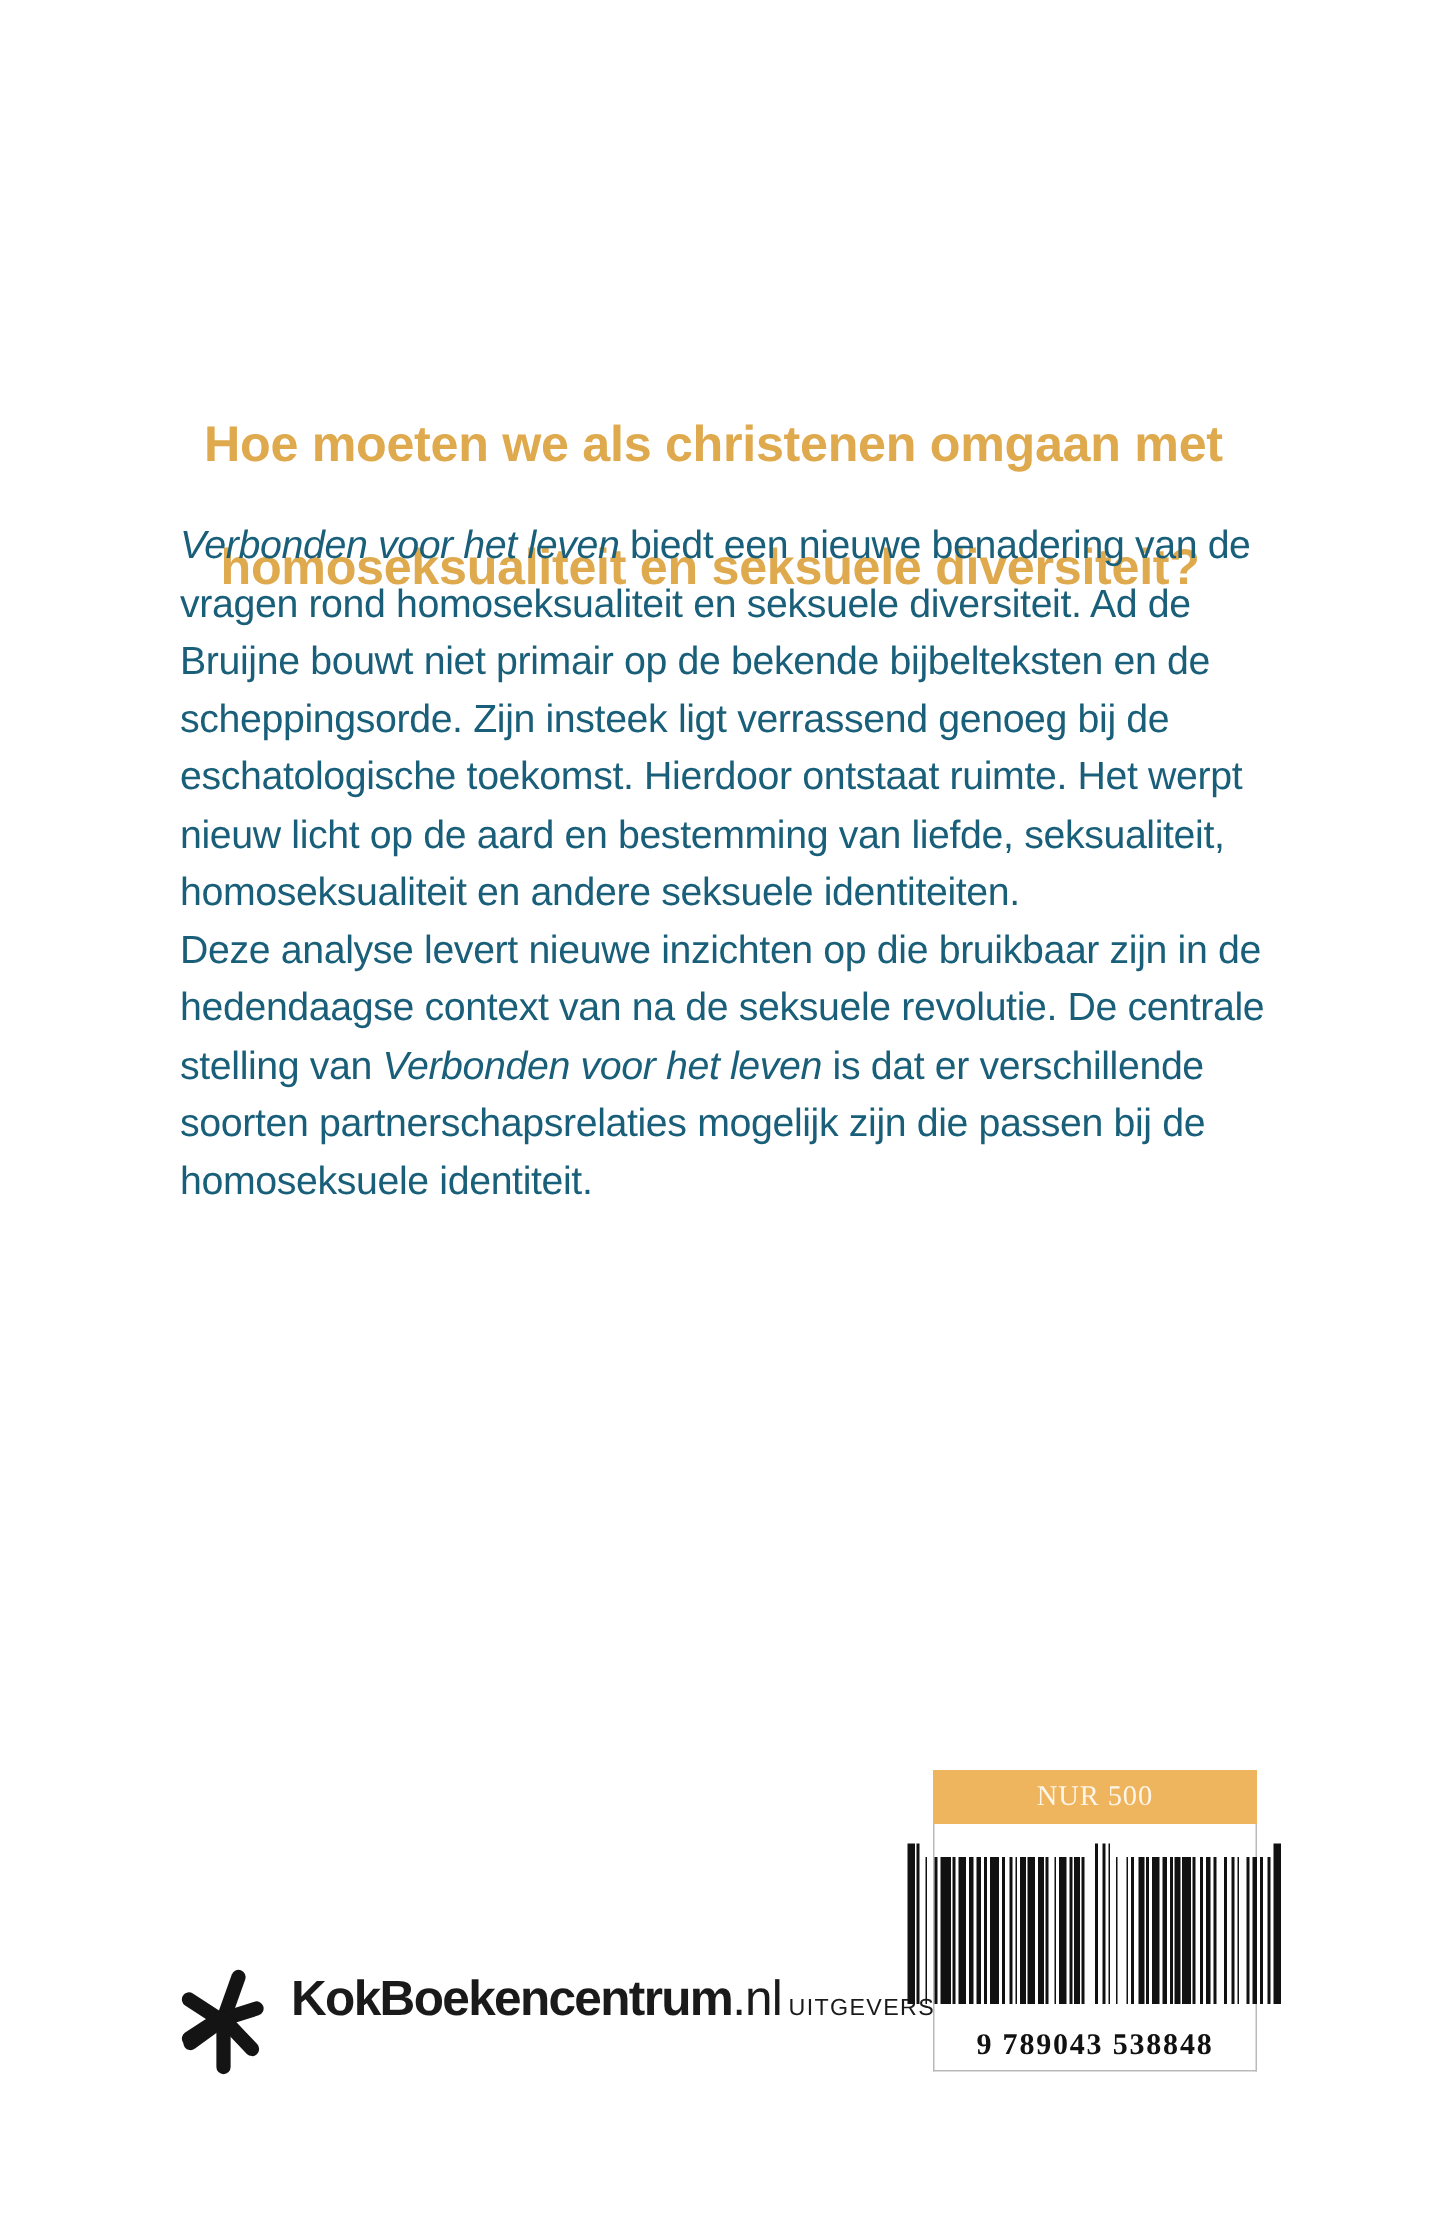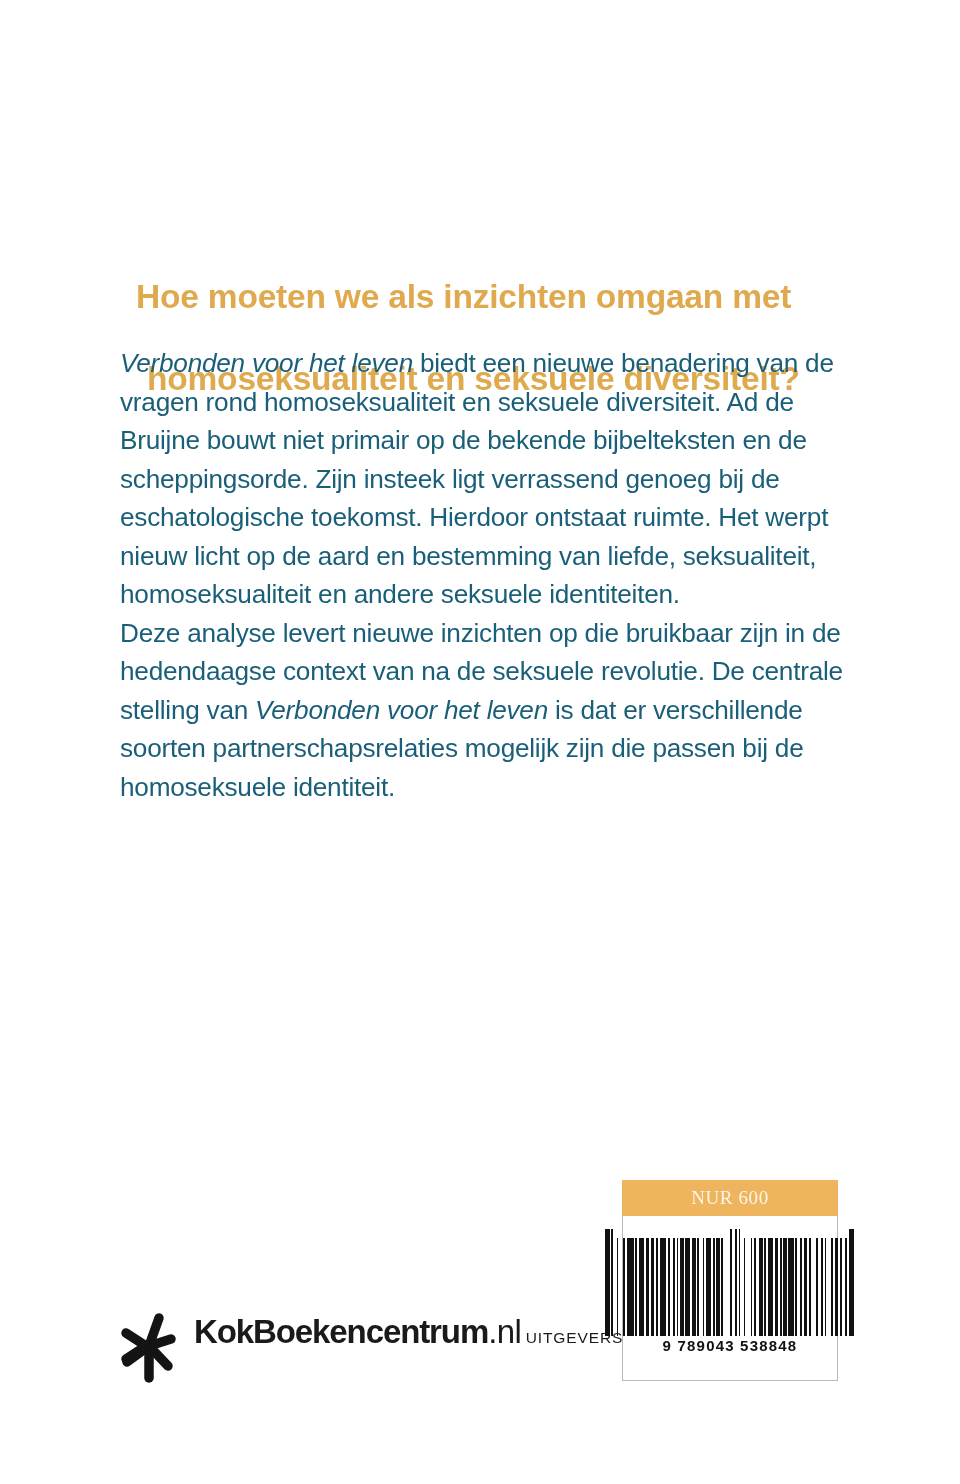--- a/index.html
+++ b/index.html
@@ -134,36 +134,36 @@
     display: flex;
     align-items: flex-end;
     height: 107px;
     gap: 0;
   }
   .bars span {
     display: block;
     background: #111111;
   }
   .isbn-digits {
-    margin-top: 2px;
-    font-family: Liberation Sans, sans-serif;
-    font-size: 15px;
+    margin-top: 17px;
+    font-family: Liberation Serif, serif;
+    font-size: 20px;
     font-weight: 700;
     color: #111111;
     letter-spacing: 1.2px;
     line-height: 1;
   }
 </style>
 </head>
 <body>
 
 <div class="page">
 
   <div class="headline">
-    <span class="l1">Hoe moeten we als inzichten omgaan met</span>
+    <span class="l1">Hoe moeten we als christenen omgaan met</span>
     <span class="l2">homoseksualiteit en seksuele diversiteit?</span>
   </div>
 
   <div class="body-copy">
     <p><em>Verbonden voor het leven</em><span> biedt een nieuwe benadering van de vragen rond homoseksualiteit en seksuele diversiteit. Ad de Bruijne bouwt niet primair op de bekende bijbelteksten en de scheppingsorde. Zijn insteek ligt verrassend genoeg bij de eschatologische toekomst. Hierdoor ontstaat ruimte. Het werpt nieuw licht op de aard en bestemming van liefde, seksualiteit, homoseksualiteit en andere seksuele identiteiten.</span></p>
     <p><span>Deze analyse levert nieuwe inzichten op die bruikbaar zijn in de hedendaagse context van na de seksuele revolutie. De centrale stelling van </span><em>Verbonden voor het leven</em><span> is dat er verschillende soorten partnerschapsrelaties mogelijk zijn die passen bij de homoseksuele identiteit.</span></p>
   </div>
 
   <div class="publisher">
     <span class="logo-mark">
@@ -178,21 +178,21 @@
         </g>
       </svg>
     </span>
     <span class="logo-words">
       <span class="logo-name"><span>KokBoekencentrum</span><span class="tld">.nl</span></span>
       <span class="logo-sub">UITGEVERS | UTRECHT</span>
     </span>
   </div>
 
   <div class="barcode-block">
-    <div class="nur-band">NUR 600</div>
+    <div class="nur-band">NUR 500</div>
     <div class="barcode-card">
       <div class="bars">
           <span style="width: 5.16px; background: rgb(17, 17, 17); height: 107px;"></span>
           <span style="width: 1.72px; background: transparent; height: 107px;"></span>
           <span style="width: 1.72px; background: rgb(17, 17, 17); height: 107px;"></span>
           <span style="width: 3.44px; background: transparent; height: 98px;"></span>
           <span style="width: 1.72px; background: rgb(17, 17, 17); height: 98px;"></span>
           <span style="width: 5.16px; background: transparent; height: 98px;"></span>
           <span style="width: 1.72px; background: rgb(17, 17, 17); height: 98px;"></span>
           <span style="width: 1.72px; background: transparent; height: 98px;"></span>

